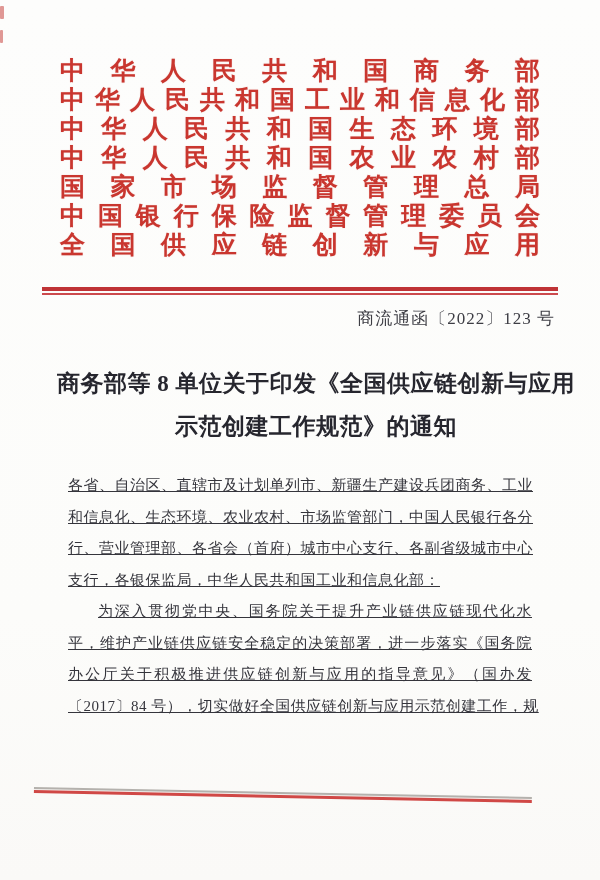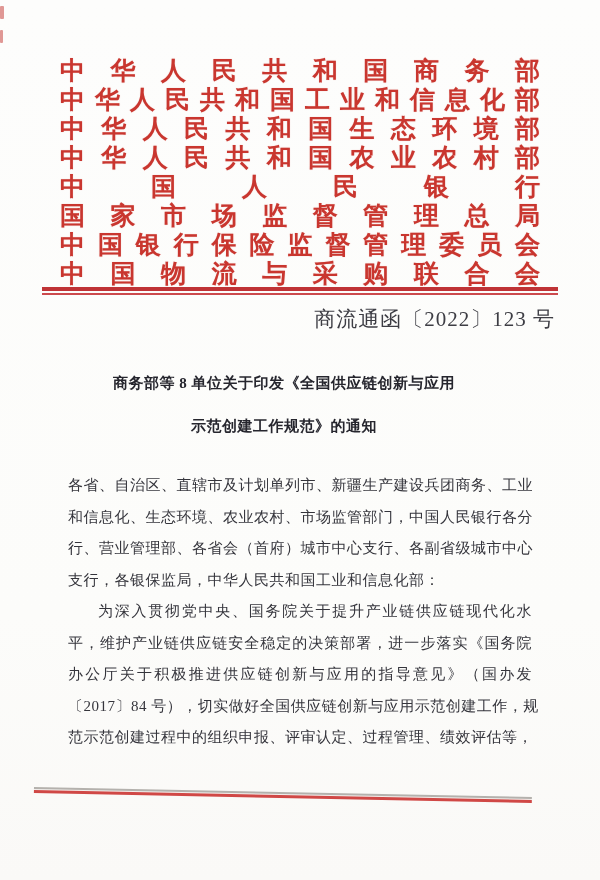--- a/index.html
+++ b/index.html
@@ -47,56 +47,57 @@
   .red-rule .gap   { height: 2px; background: transparent; }
   .red-rule .thin  { height: 2px; background: #cc4a4d; }
 
   
   .doc-number {
     position: absolute;
     top: 306px;
     left: 0;
     width: 555px;
     text-align: right;
-    font-size: 21px;
+    font-size: 17px;
     line-height: 26px;
     color: #3d3d44;
     letter-spacing: 1px;
   }
 
   
   .doc-title {
     position: absolute;
     top: 362px;
-    left: 24px;
+    left: 56px;
     width: 520px;
     text-align: center;
     color: #26262e;
     font-weight: bold;
-    font-size: 15px;
+    font-size: 23px;
     line-height: 43px;
     letter-spacing: 0.5px;
   }
 
   
   .doc-body {
     position: absolute;
     top: 470px;
     left: 68px;
     width: 464px;
     color: #35353c;
     font-size: 15px;
   }
   .body-line {
     line-height: 31.5px;
     height: 31.5px;
     text-align: justify;
     text-align-last: justify;
     letter-spacing: 0.5px;
     white-space: nowrap;
+    text-decoration: underline;
   }
   .body-line.para-end {
     text-align-last: left;
   }
   .body-line.indent {
     text-indent: 2em;
   }
 
   
   .bottom-edge {
@@ -125,24 +126,23 @@
 <div class="paper">
 
   <div class="artifact a1"></div>
   <div class="artifact a2"></div>
 
   <div class="letterhead">
     <div class="lh-line">中华人民共和国商务部</div>
     <div class="lh-line">中华人民共和国工业和信息化部</div>
     <div class="lh-line">中华人民共和国生态环境部</div>
     <div class="lh-line">中华人民共和国农业农村部</div>
-    <div class="lh-line">中国人民银行</div>
     <div class="lh-line">国家市场监督管理总局</div>
     <div class="lh-line">中国银行保险监督管理委员会</div>
-    <div class="lh-line">中国物流与采购联合会</div>
+    <div class="lh-line">全国供应链创新与应用</div>
   </div>
 
   <div class="red-rule">
     <div class="thick"></div>
     <div class="gap"></div>
     <div class="thin"></div>
   </div>
 
   <div class="doc-number">商流通函〔2022〕123 号</div>
 
@@ -153,21 +153,20 @@
 
   <div class="doc-body">
     <div class="body-line">各省、自治区、直辖市及计划单列市、新疆生产建设兵团商务、工业</div>
     <div class="body-line">和信息化、生态环境、农业农村、市场监管部门，中国人民银行各分</div>
     <div class="body-line">行、营业管理部、各省会（首府）城市中心支行、各副省级城市中心</div>
     <div class="body-line para-end">支行，各银保监局，中华人民共和国工业和信息化部：</div>
     <div class="body-line indent">为深入贯彻党中央、国务院关于提升产业链供应链现代化水</div>
     <div class="body-line">平，维护产业链供应链安全稳定的决策部署，进一步落实《国务院</div>
     <div class="body-line">办公厅关于积极推进供应链创新与应用的指导意见》（国办发</div>
     <div class="body-line">〔2017〕84 号），切实做好全国供应链创新与应用示范创建工作，规</div>
-    <div class="body-line">范示范创建过程中的组织申报、评审认定、过程管理、绩效评估等，</div>
   </div>
 
   <div class="bottom-edge">
     <div class="shadow-line"></div>
     <div class="edge-gap"></div>
     <div class="red-line"></div>
   </div>
 
 </div>
 

